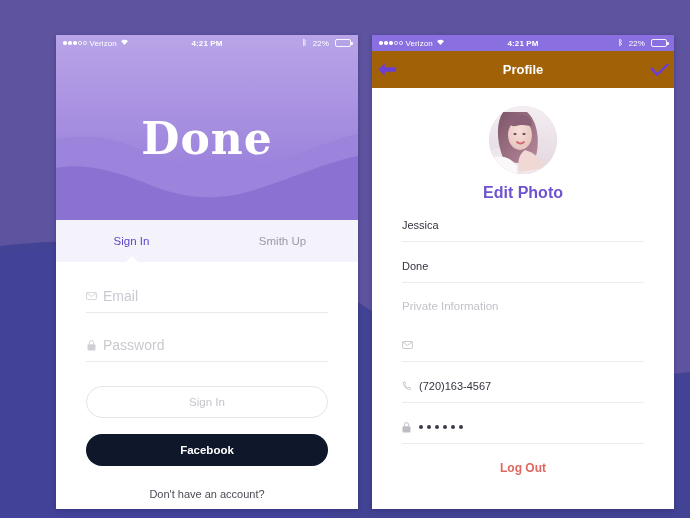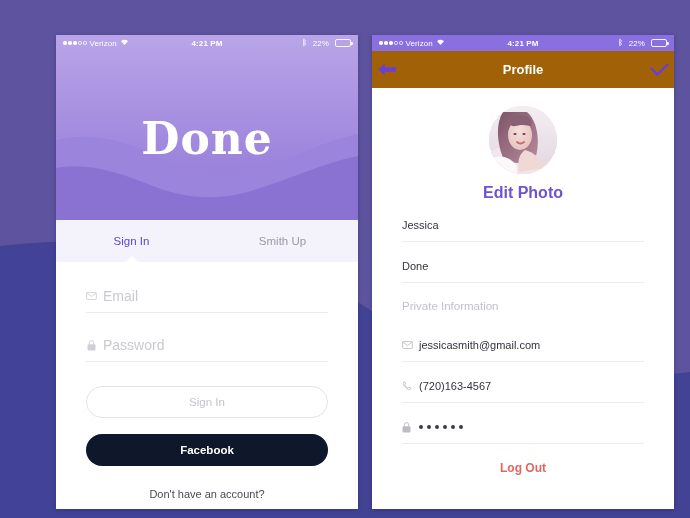--- a/index.html
+++ b/index.html
@@ -482,21 +482,20 @@
 
     <div class="p-section">Private Information</div>
 
     <div class="p-field">
       <span class="f-icon">
         <svg width="11" height="8" viewBox="0 0 12 9">
             <rect x="0.5" y="0.5" width="11" height="8" rx="1" fill="none" stroke="currentColor" stroke-width="1"></rect>
             <path d="M0.8 1.2 L6 5 L11.2 1.2" fill="none" stroke="currentColor" stroke-width="1"></path>
           </svg>
       </span>
-      <span class="p-value">jessicasmith@gmail.com</span>
     </div>
 
     <div class="p-field">
       <span class="f-icon">
         <svg width="10" height="10" viewBox="0 0 11 11">
             <path d="M1.4 1.6 C1 4.6 5.2 9.4 8.6 9.6 L9.6 7.8 L7.2 6.6 L6 7.8 C4.6 7 3.4 5.6 3 4.2 L4.2 3.2 L3 1 Z" fill="none" stroke="currentColor" stroke-width="1"></path>
           </svg>
       </span>
       <span class="p-value">(720)163-4567</span>
     </div>

